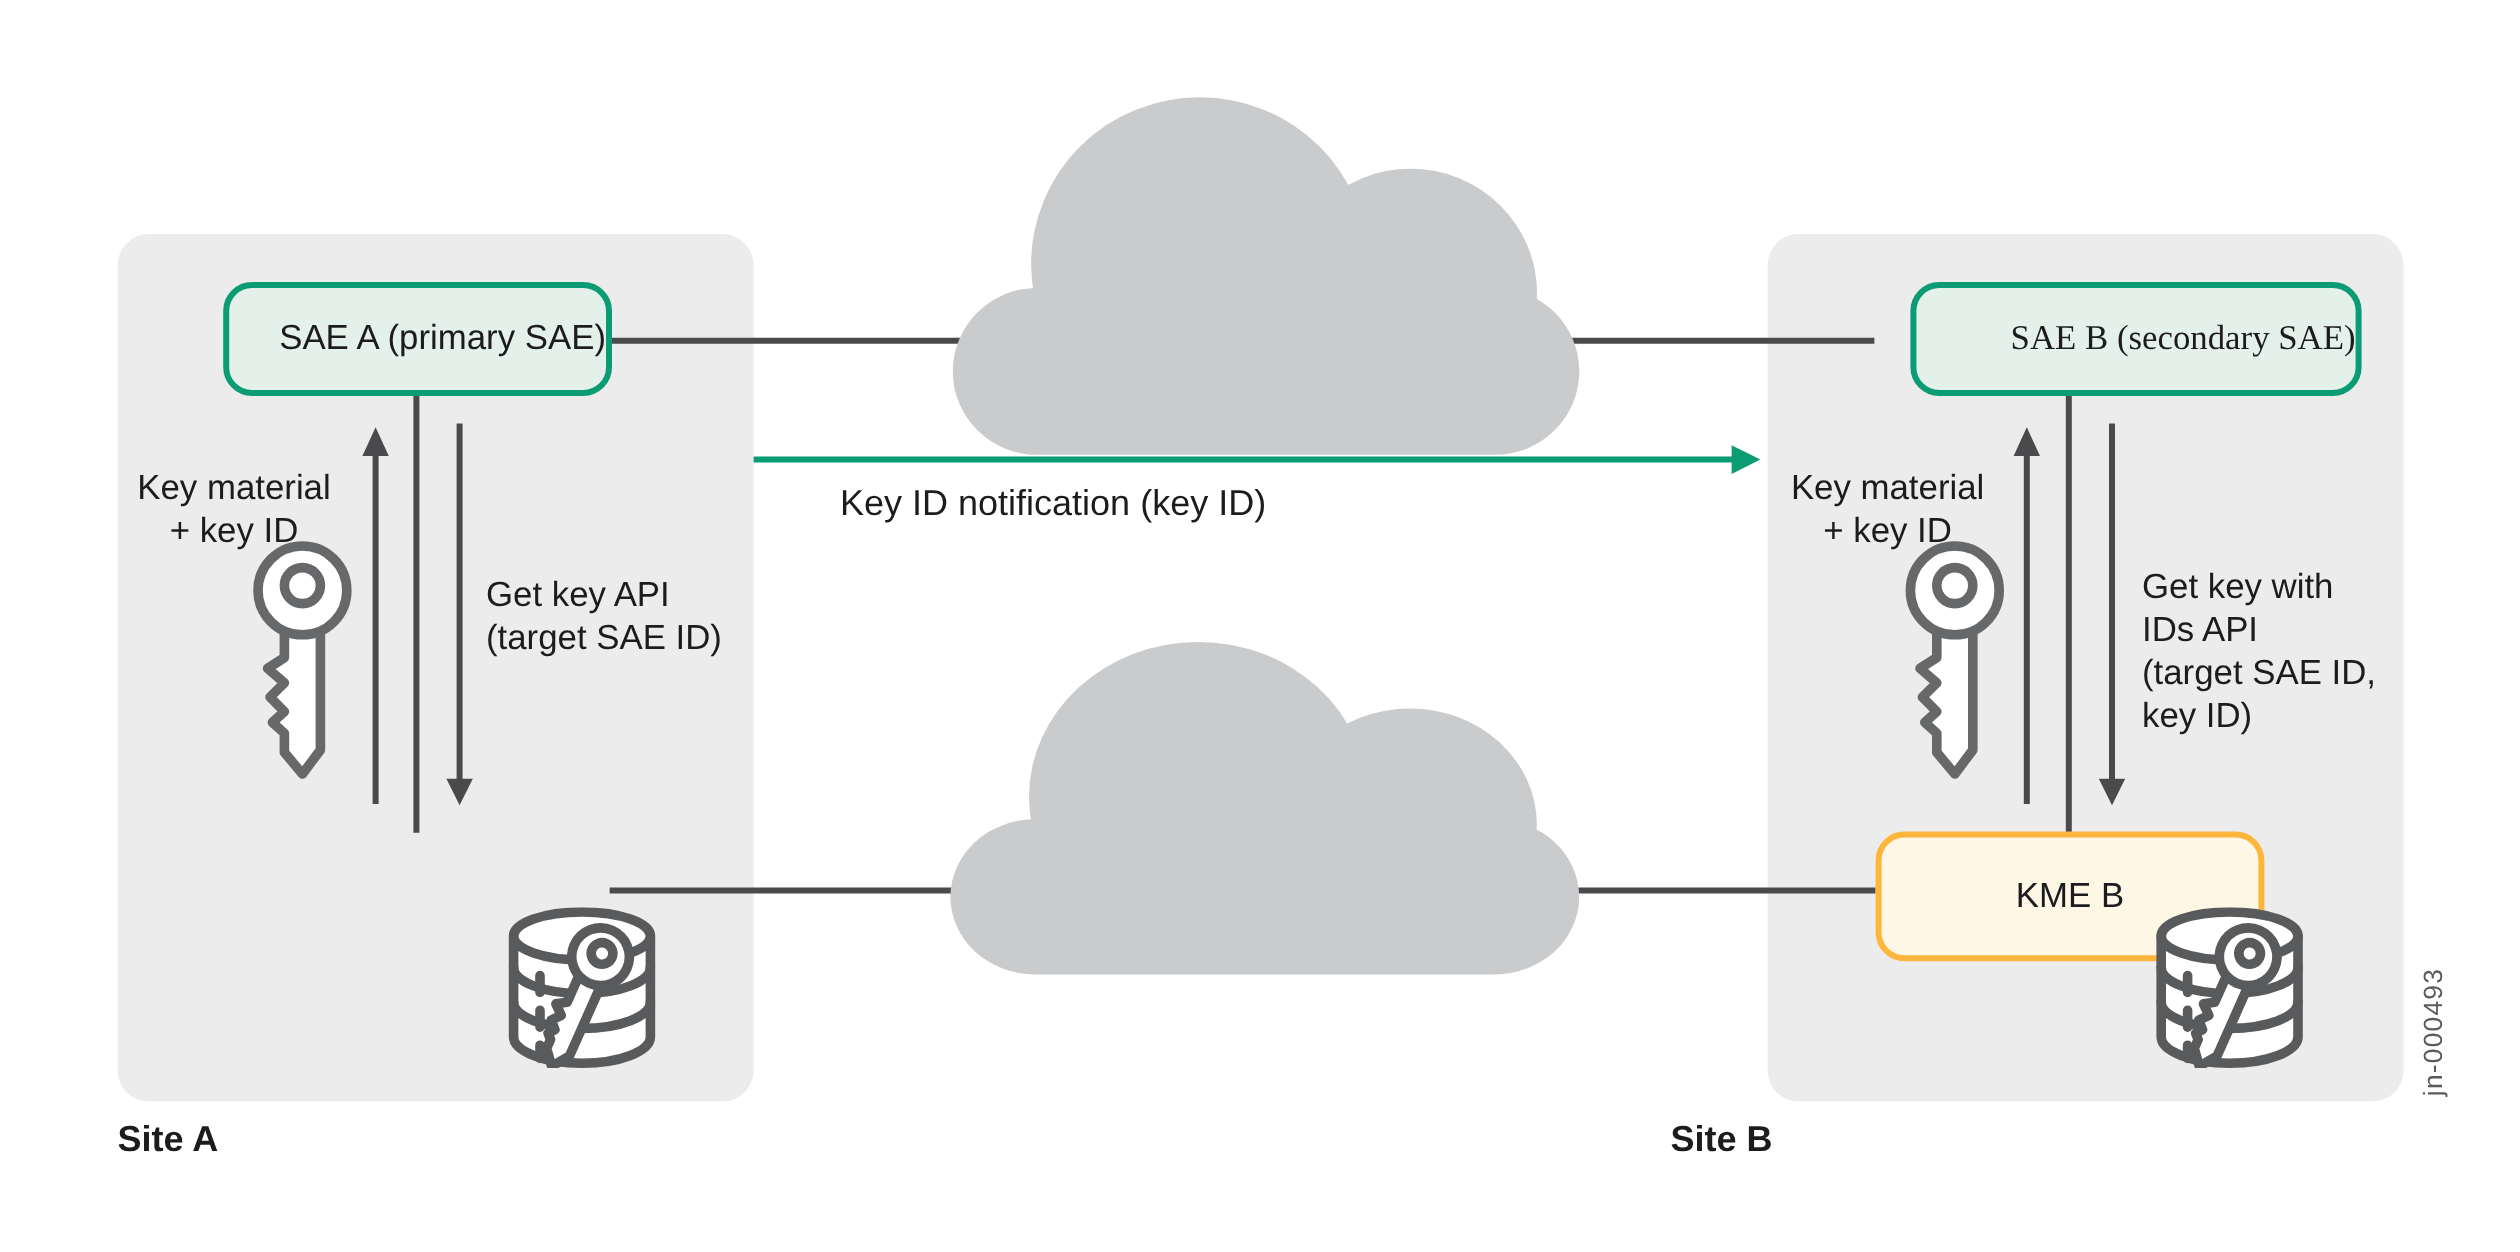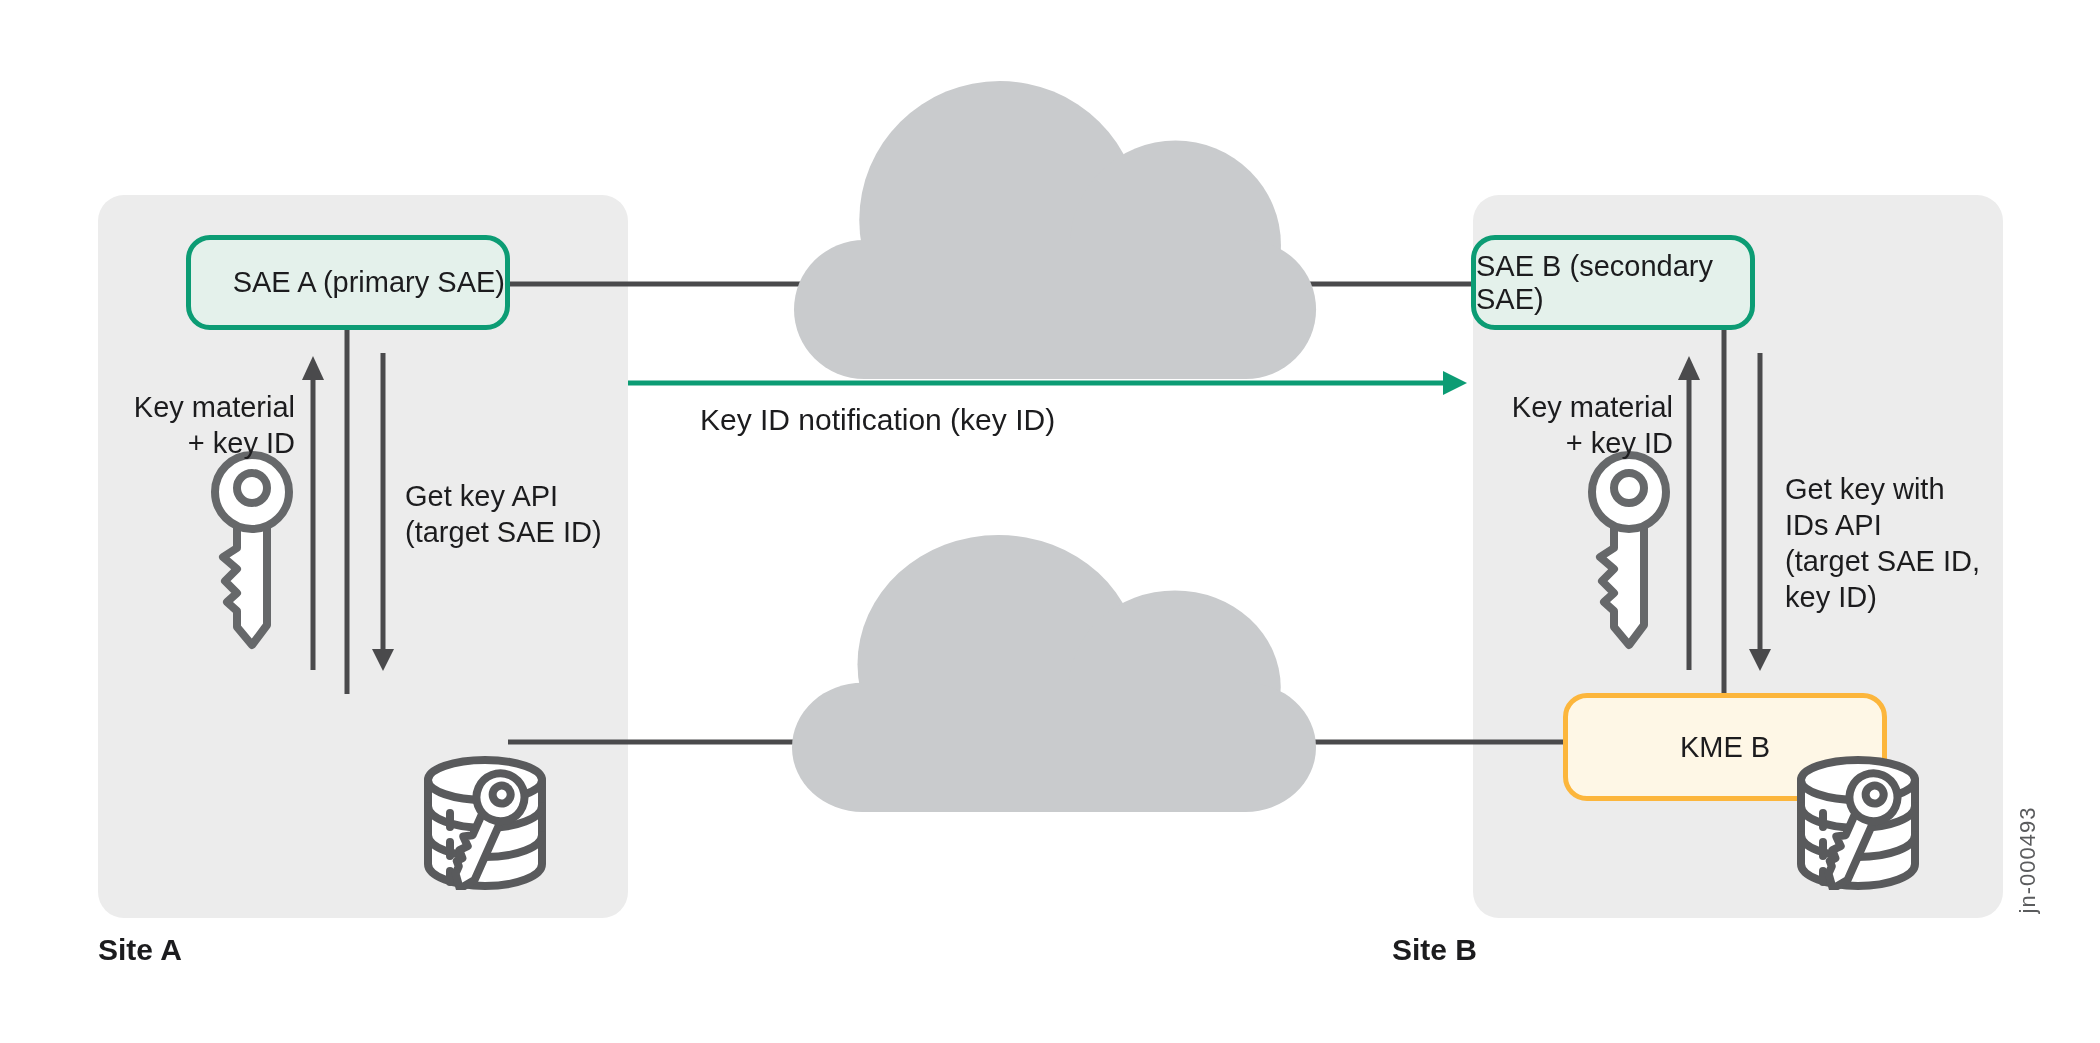--- a/index.html
+++ b/index.html
@@ -24,29 +24,29 @@
   .green-wire{stroke:var(--green);stroke-width:5;fill:none;}
   .green-head{fill:var(--green);stroke:none;}
   .cloud{fill:var(--cloud-gray);stroke:none;}
   .node{
     position:absolute;display:flex;align-items:center;justify-content:center;
     border-radius:24px;font-size:29px;box-sizing:border-box;
   }
   .sae{border:5px solid var(--green);background:var(--mint);justify-content:flex-end;}
   .kme{border:5px solid var(--orange);background:var(--cream);}
   #sae-a{left:186px;top:235px;width:324px;height:95px;}
-  #sae-b{left:1471px;top:235px;width:284px;height:95px;}
+  #sae-b{left:1592px;top:235px;width:376px;height:95px;font-family:Liberation Serif, serif;}
   #kme-a{left:184px;top:693px;width:324px;height:97px;}
   #kme-b{left:1563px;top:693px;width:324px;height:108px;}
   .icon-svg{position:absolute;}
   .keyline{stroke:var(--icon-gray);stroke-width:8;fill:#fff;stroke-linejoin:round;stroke-linecap:round;}
   .dbline{stroke:var(--db-gray);stroke-width:8;fill:#fff;stroke-linejoin:round;stroke-linecap:round;}
   .dbline-open{stroke:var(--db-gray);stroke-width:8;fill:none;stroke-linejoin:round;stroke-linecap:round;}
   .label{position:absolute;font-size:29px;line-height:36px;}
-  .label.right{text-align:right;}
+  .label.right{text-align:center;}
   #key-material-a{left:95px;top:389px;width:200px;}
   #key-material-b{left:1473px;top:389px;width:200px;}
   #get-key-a{left:405px;top:478px;width:260px;}
   #get-key-b{left:1785px;top:429px;width:240px;margin-top:42px;}
   #notification-label{left:700px;top:402px;width:700px;text-align:left;font-size:30px;}
   .site-label{position:absolute;top:933px;width:530px;text-align:left;font-size:30px;font-weight:700;}
   #site-a-label{left:98px;}
   #site-b-label{left:1392px;}
   #figure-id{
     position:absolute;left:1928px;top:847px;width:200px;text-align:center;

